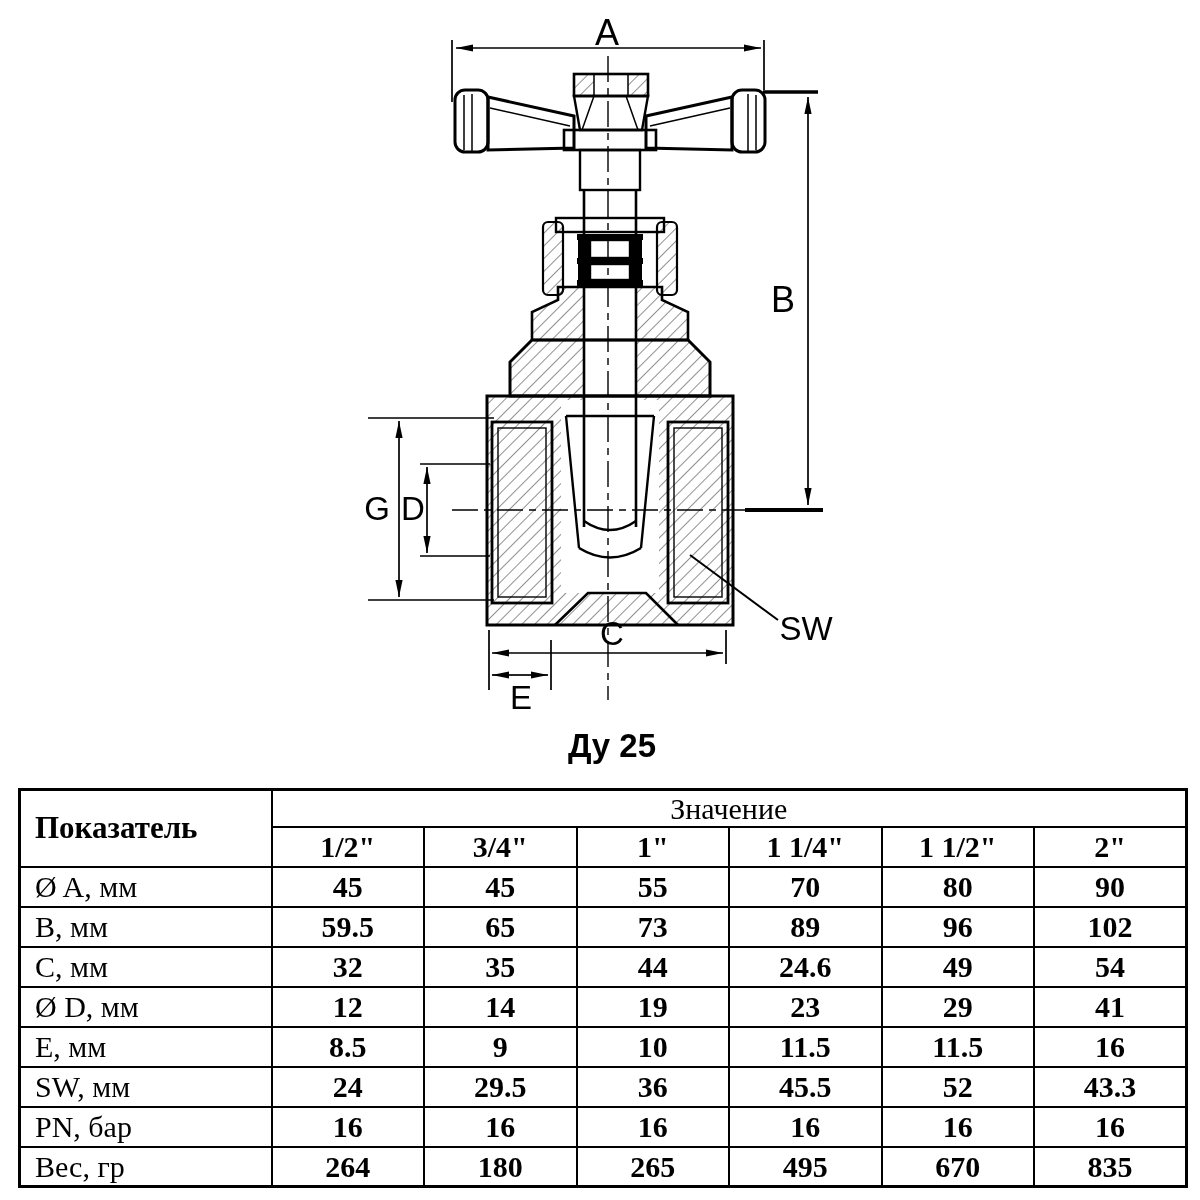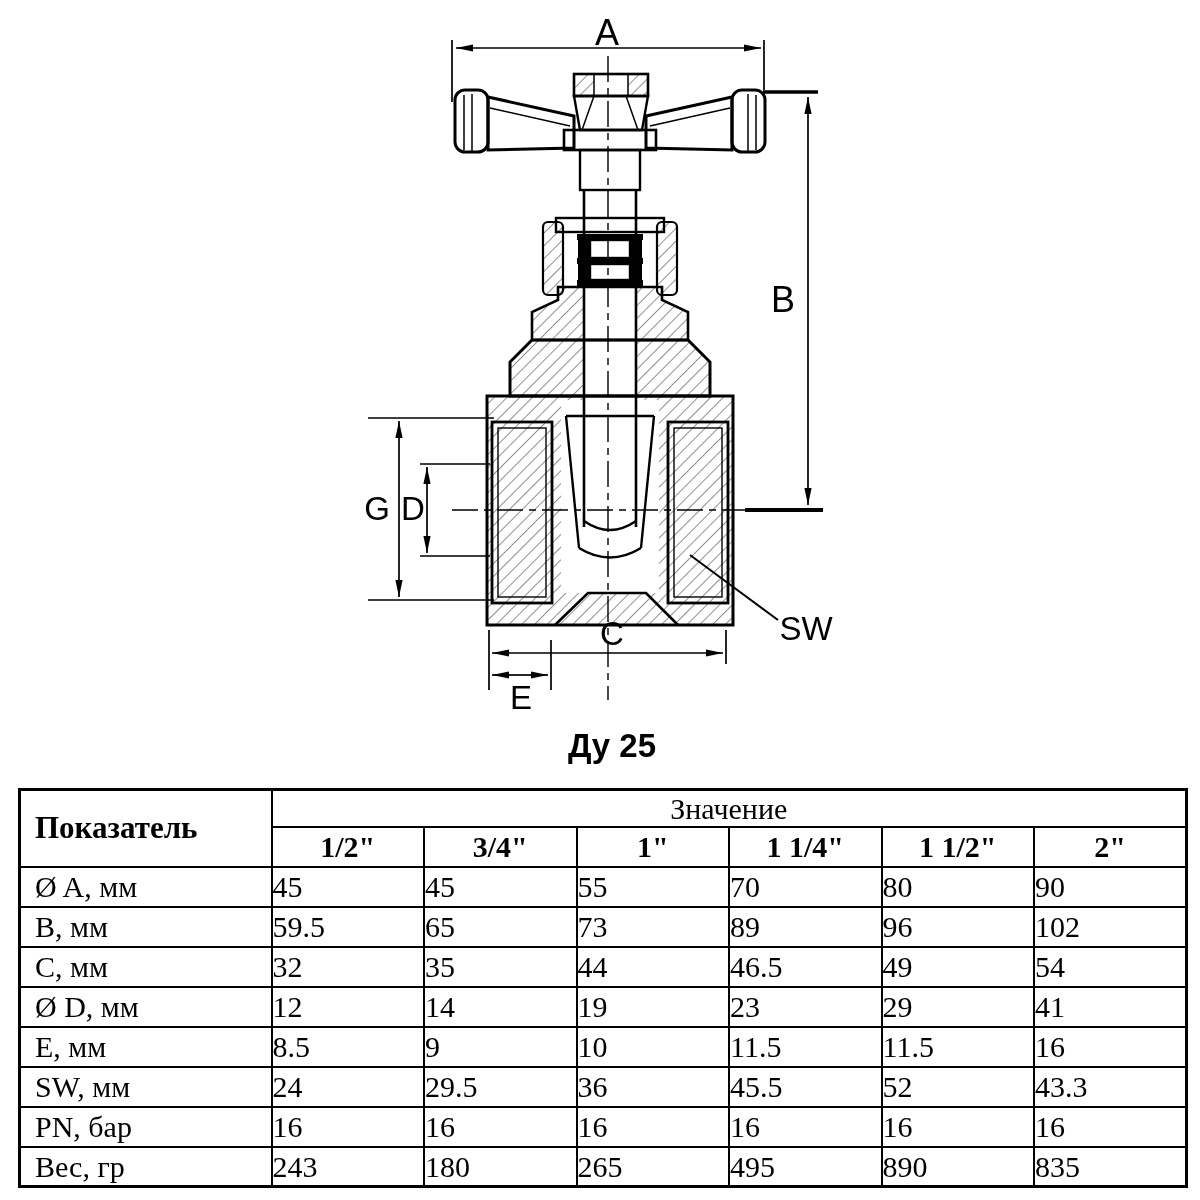--- a/index.html
+++ b/index.html
@@ -18,21 +18,21 @@
   .ctr{stroke:#000;stroke-width:1.4;fill:none;stroke-dasharray:26 6 7 6;}
 
   table.spec{position:absolute;left:18px;top:788px;width:1167px;height:395px;
     border-collapse:collapse;table-layout:fixed;background:#fff;
     font-family:"Liberation Serif",serif;font-size:30px;color:#000;border:3px solid #000;padding-left:13px;}
   table.spec th,table.spec td{border:2px solid #000;padding:0;line-height:1.05;}
   table.spec .corner{text-align:left;padding-left:14px;font-weight:bold;font-size:31px;}
   table.spec .vhead{text-align:center;font-weight:normal;font-size:30px;}
   table.spec .size{text-align:center;font-weight:bold;font-size:30px;}
   table.spec td.lbl{text-align:left;padding-left:14px;font-weight:normal;}
-  table.spec td.val{}
+  table.spec td.val{text-align:center;font-weight:bold;}
   tr.h1{height:37px;} tr.h2{height:40px;} tr.data{height:40px;}
 </style>
 </head>
 <body>
 
 <div class="page">
 
 <svg width="1200" height="788" viewBox="0 0 1200 788">
   <defs>
     <marker id="arr" markerUnits="userSpaceOnUse" markerWidth="18" markerHeight="10" refX="17" refY="5" orient="auto">
@@ -208,21 +208,21 @@
     <td class="val">73</td>
     <td class="val">89</td>
     <td class="val">96</td>
     <td class="val">102</td>
   </tr>
   <tr class="data">
     <td class="lbl">C, мм</td>
     <td class="val">32</td>
     <td class="val">35</td>
     <td class="val">44</td>
-    <td class="val">46.5</td>
+    <td class="val">24.6</td>
     <td class="val">49</td>
     <td class="val">54</td>
   </tr>
   <tr class="data">
     <td class="lbl">Ø D, мм</td>
     <td class="val">12</td>
     <td class="val">14</td>
     <td class="val">19</td>
     <td class="val">23</td>
     <td class="val">29</td>
@@ -250,23 +250,23 @@
     <td class="lbl">PN, бар</td>
     <td class="val">16</td>
     <td class="val">16</td>
     <td class="val">16</td>
     <td class="val">16</td>
     <td class="val">16</td>
     <td class="val">16</td>
   </tr>
   <tr class="data">
     <td class="lbl">Вес, гр</td>
-    <td class="val">243</td>
+    <td class="val">264</td>
     <td class="val">180</td>
     <td class="val">265</td>
     <td class="val">495</td>
-    <td class="val">890</td>
+    <td class="val">670</td>
     <td class="val">835</td>
   </tr>
 </tbody>
     </table>
 
 </div>
 
 </body></html>

